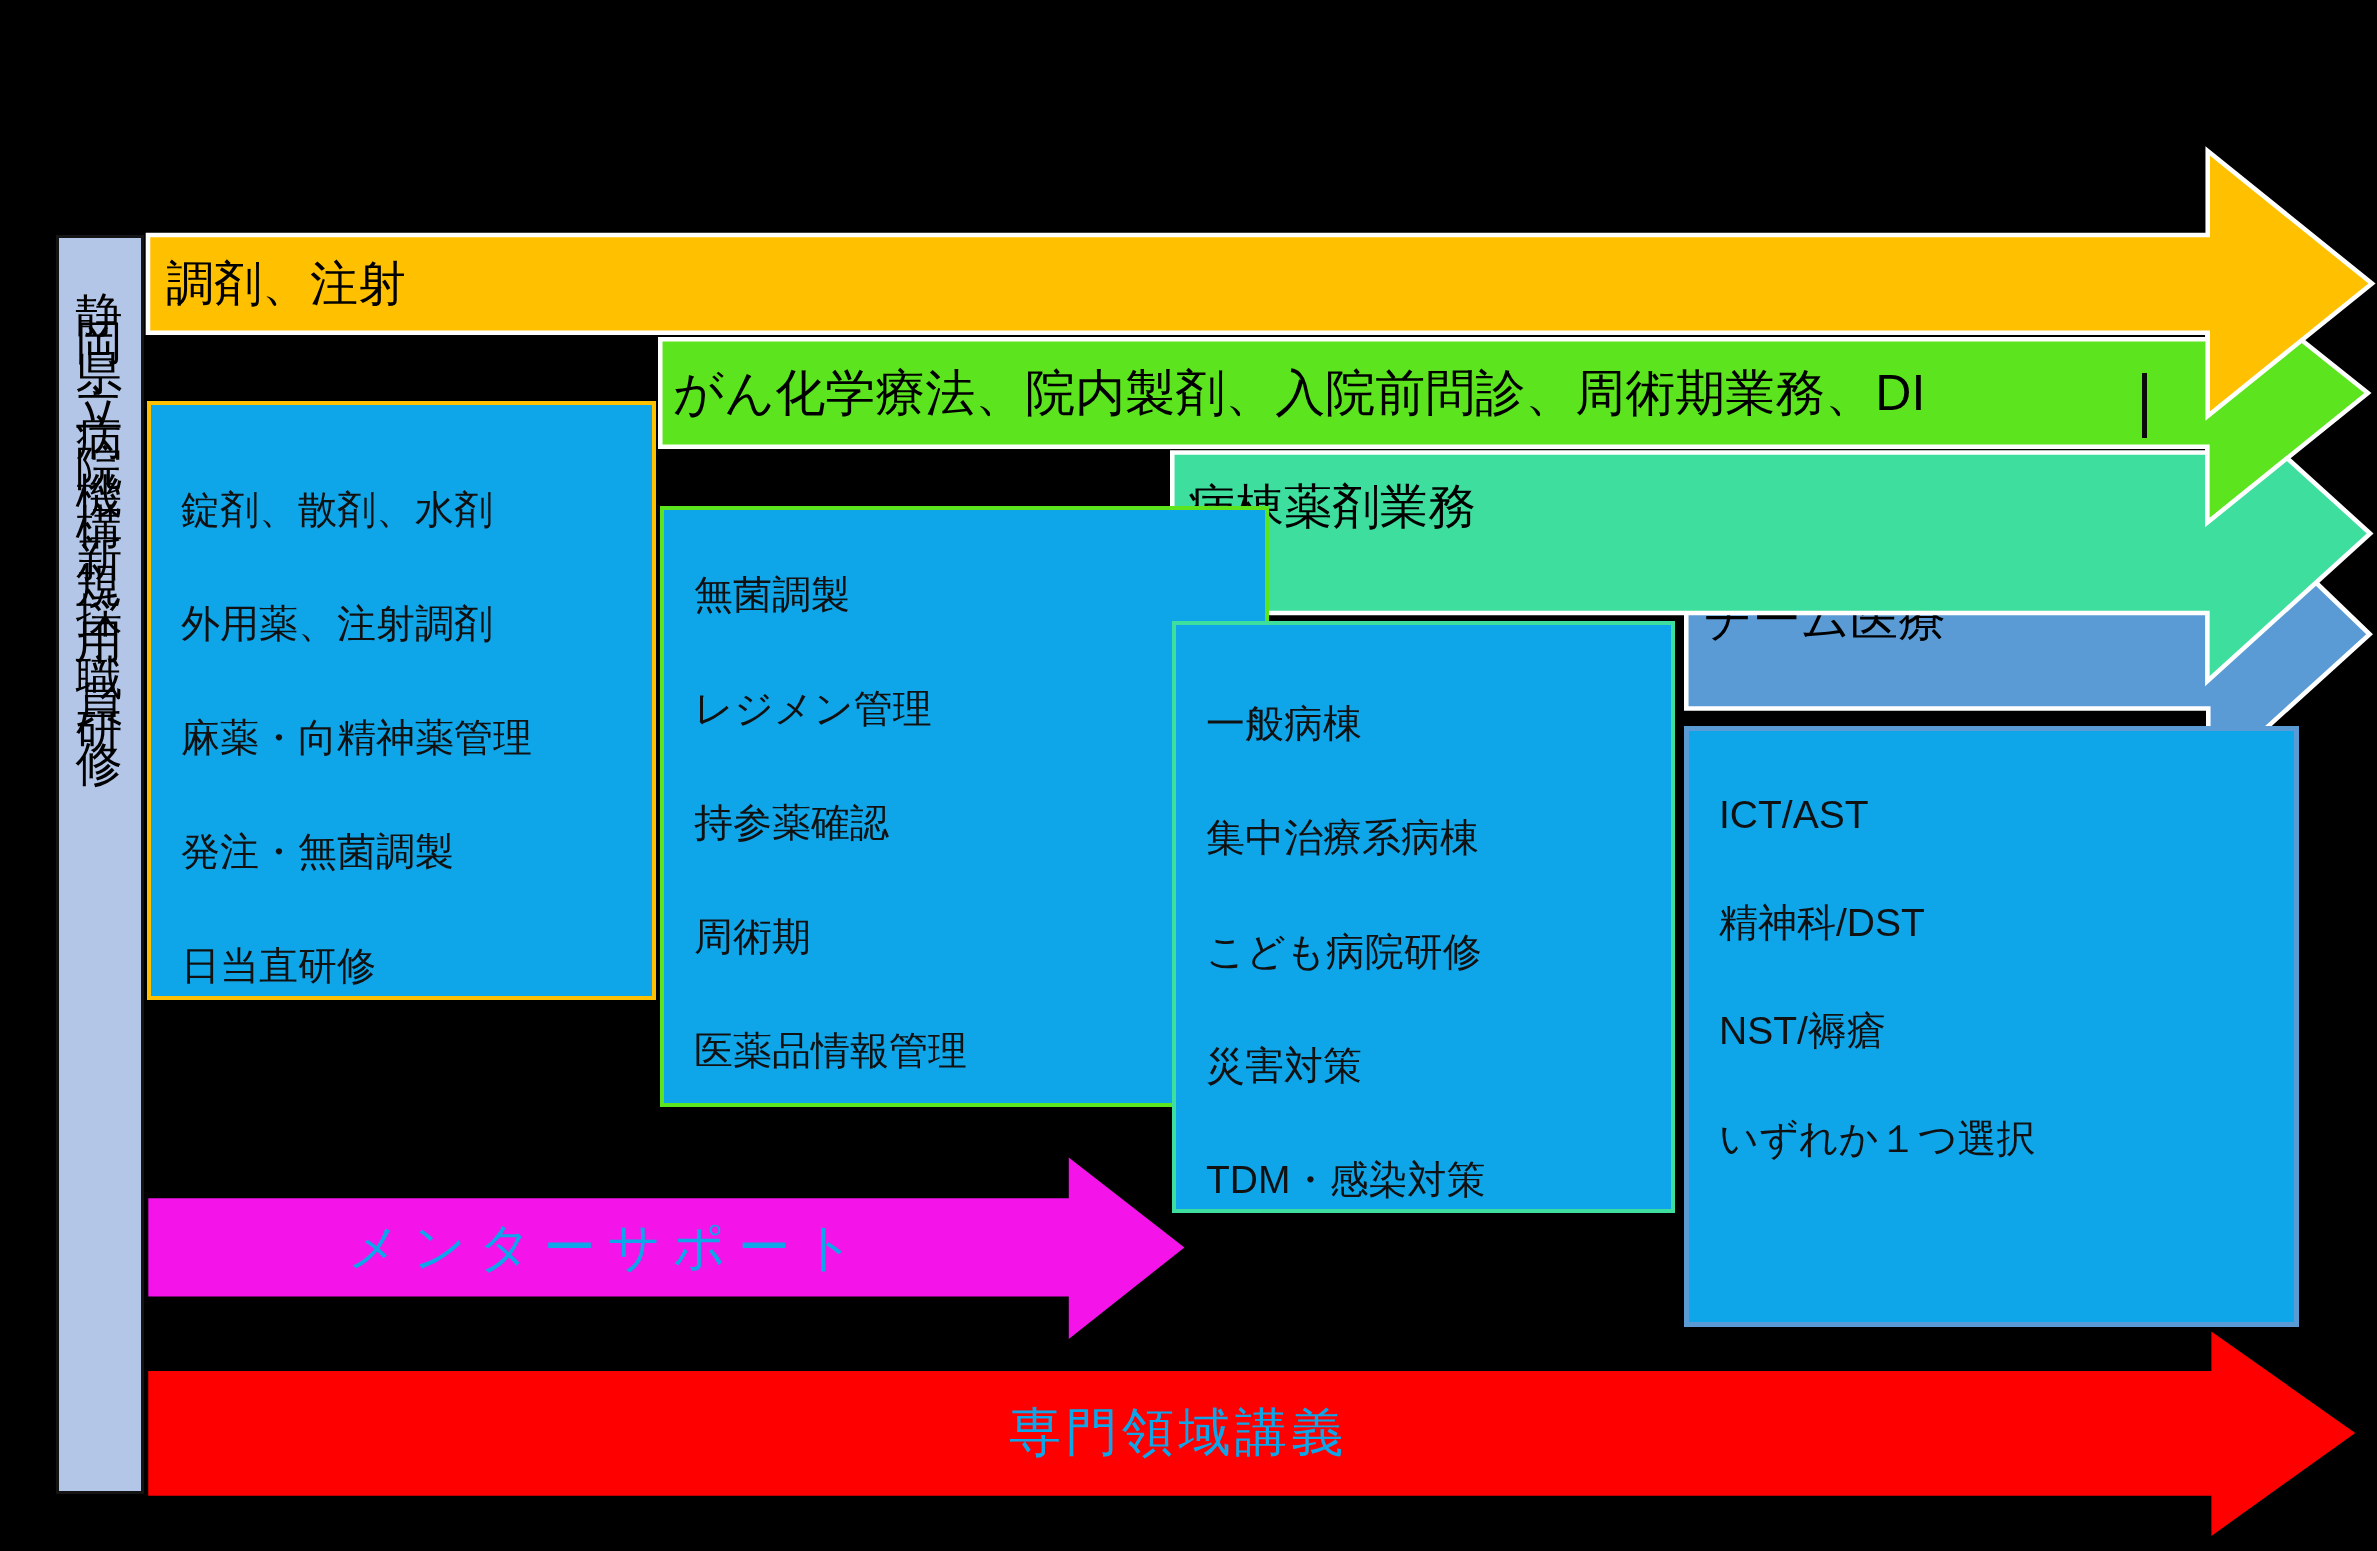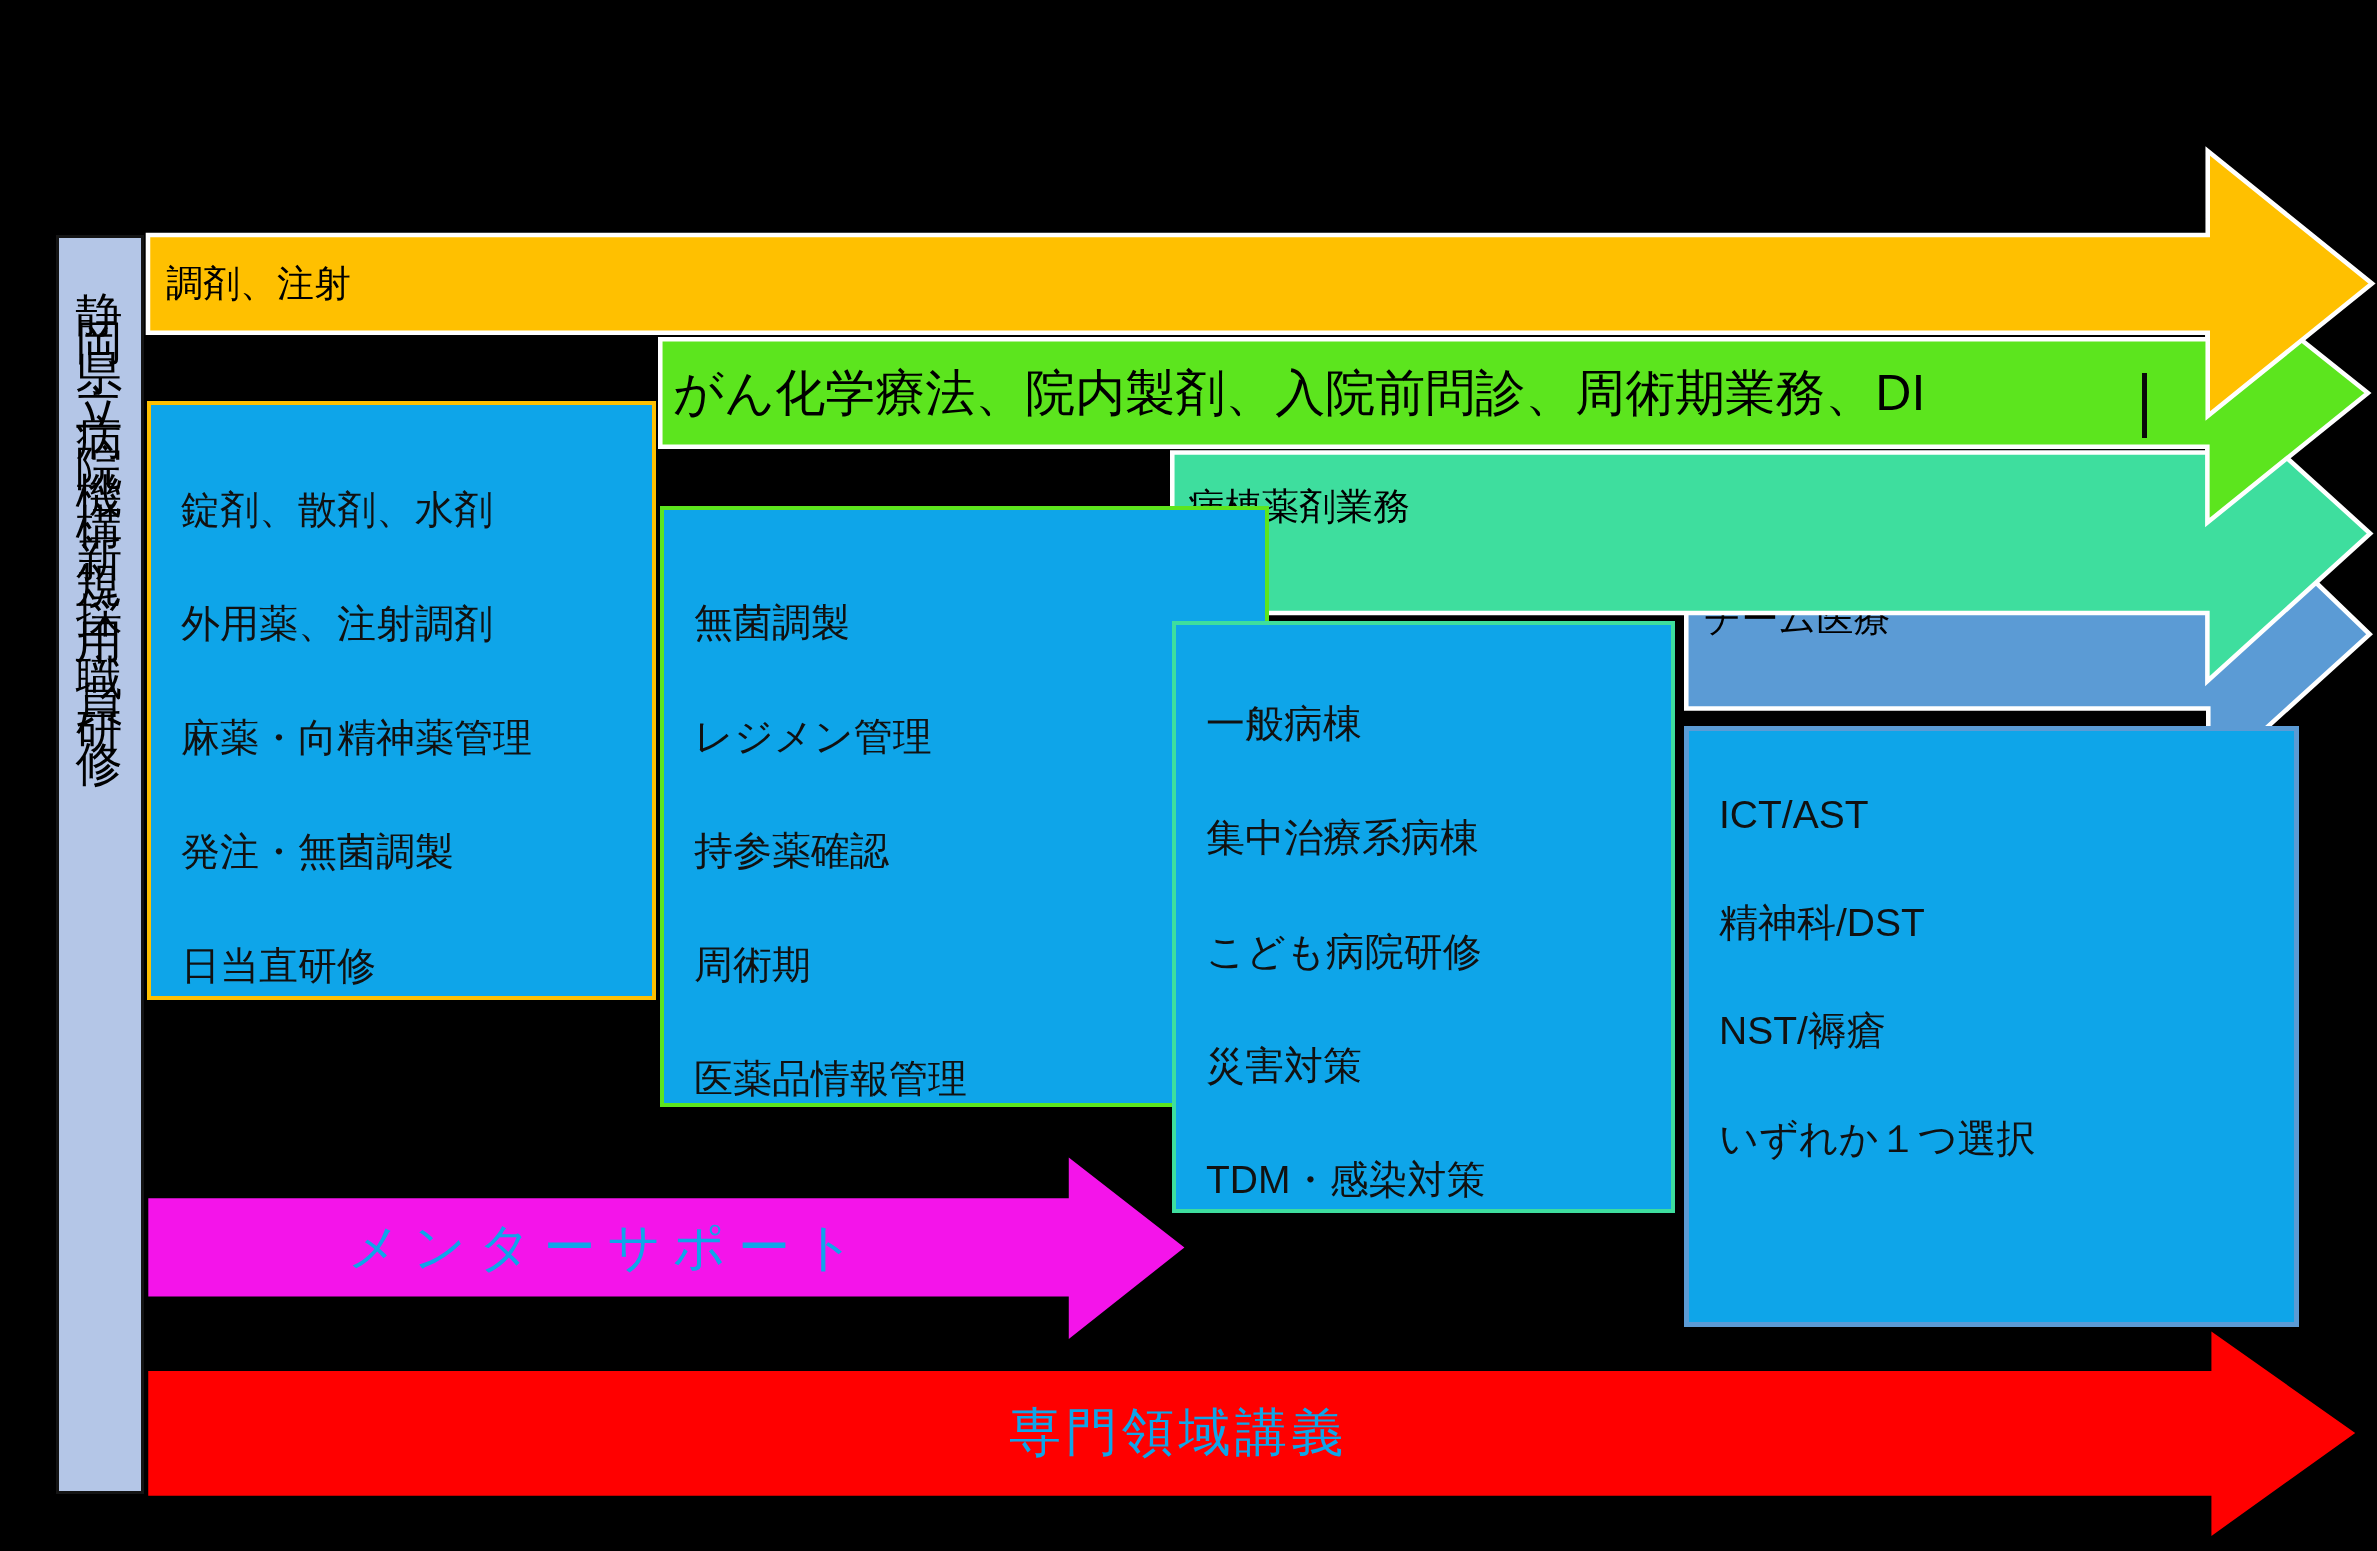--- a/index.html
+++ b/index.html
@@ -10,30 +10,30 @@
 
   
   .vbar{left:56px;top:235px;width:88px;height:1259px;background:#B4C6E7;
         border:3.8px solid #141414;box-sizing:border-box;z-index:50;
         display:flex;justify-content:center;}
   .vbar-text{writing-mode:vertical-rl;text-orientation:upright;
              font-size:47px;letter-spacing:30px;color:#000;padding-top:16.7px;line-height:79px;}
 
   
   .arrow{pointer-events:none;}
-  .arrow-label{position:absolute;transform:translateY(-50%);font-size:37px;color:#000;
+  .arrow-label{position:absolute;transform:translateY(-50%);font-size:48px;color:#000;
                white-space:nowrap;font-weight:400;}
   .arrow-label.light{color:#0ea5e9;text-align:center;transform:translateY(-50%);}
 
   
   .panel{background:#0ea5e9;box-sizing:border-box;z-index:45;color:#111;
          display:flex;flex-direction:column;}
   .panel .line{font-size:39px;line-height:114px;white-space:nowrap;}
   .panel1{left:147px;top:401px;width:509px;height:599px;border:4.5px solid #FFC000;padding:48px 0 0 30px;}
-  .panel2{left:660px;top:506px;width:609px;height:601px;border:4.5px solid #5CE51E;padding:56px 0 0 30px;}
+  .panel2{left:660px;top:506px;width:609px;height:601px;border:4.5px solid #5CE51E;padding:28px 0 0 30px;}
   .panel3{left:1172px;top:621px;width:503px;height:592px;border:4.5px solid #3EDE9E;padding:42px 0 0 30px;}
   .panel4{left:1684px;top:726px;width:615px;height:601px;border:5.3px solid #5B9BD5;padding:30px 0 0 30px;}
   .panel4 .line{line-height:108px;}
 
   .tick{left:2142px;top:373px;width:5.3px;height:65px;background:#0a0a0a;z-index:36;}
 </style>
 </head>
 <body>
 
 <div class="canvas">

